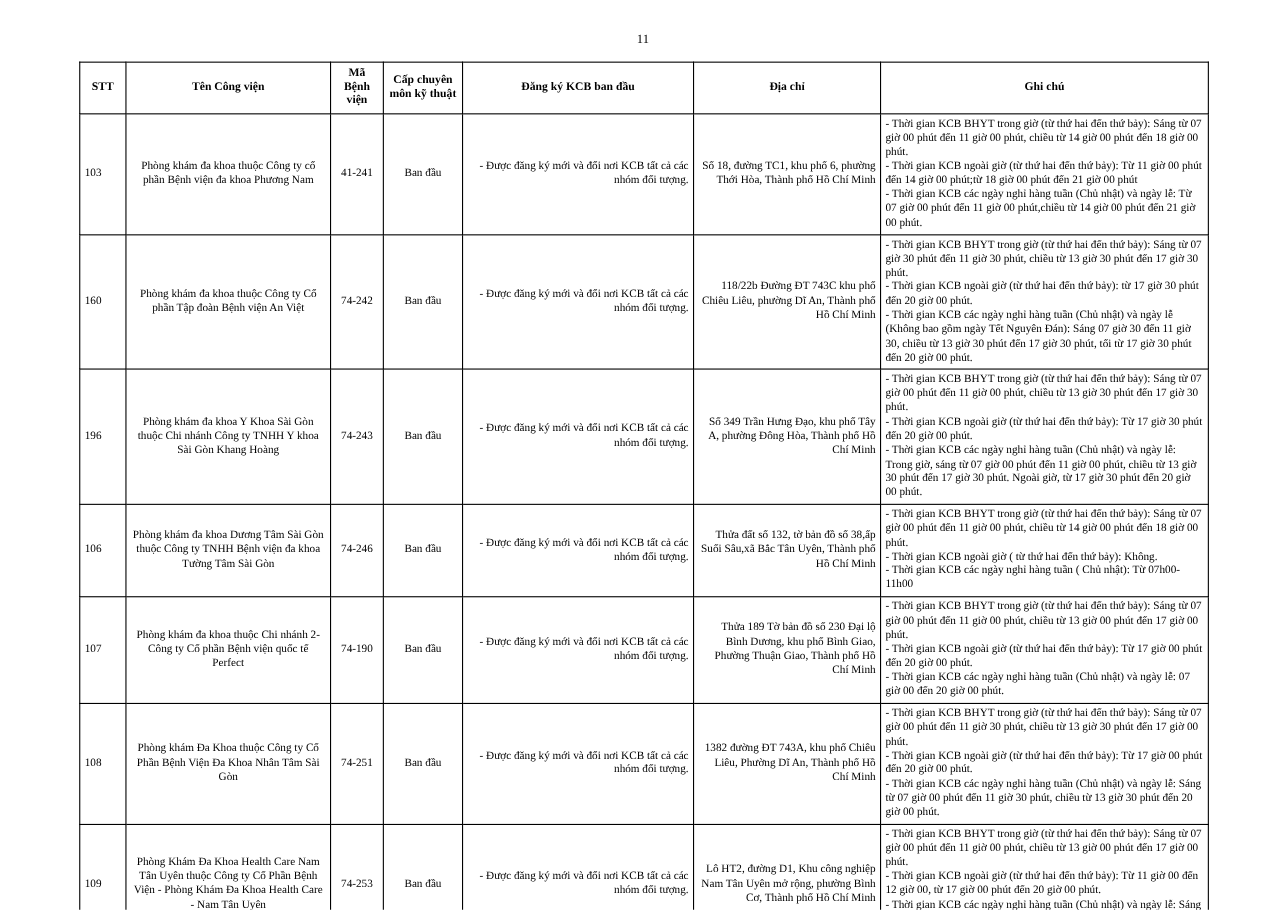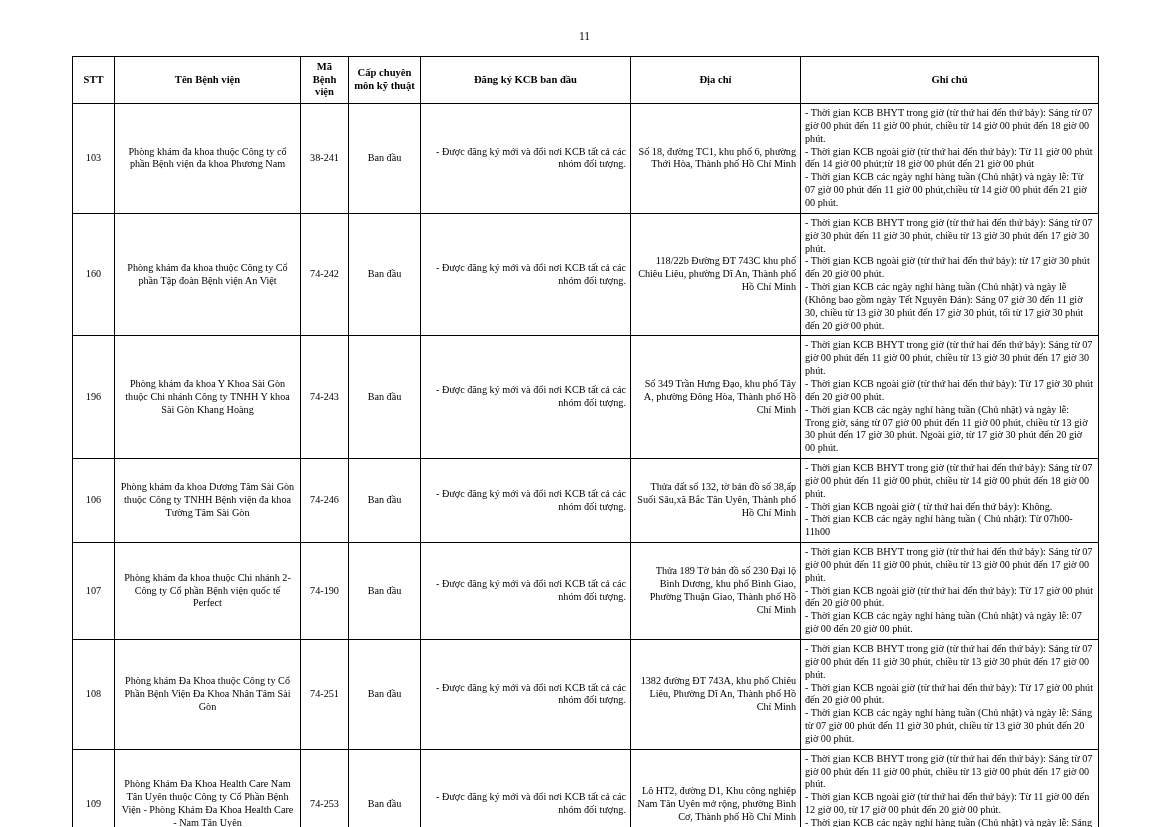--- a/index.html
+++ b/index.html
@@ -59,21 +59,21 @@
   }
   
   col.c-stt      { width: 42px; }
   col.c-name     { width: 186px; }
   col.c-code     { width: 48px; }
   col.c-level    { width: 72px; }
   col.c-reg      { width: 210px; }
   col.c-addr     { width: 170px; }
   col.c-note     { width: 298px; }
 
-  td.stt   { text-align: center; vertical-align: middle; }
+  td.stt   { vertical-align: middle; }
   td.name  { text-align: center;   vertical-align: middle; padding-left: 7px; }
   td.code  { text-align: center; vertical-align: middle; }
   td.level { text-align: center;   vertical-align: middle; padding-left: 5px; }
   td.reg   { text-align: right;   vertical-align: middle; padding-left: 7px; }
   td.addr  { text-align: right;   vertical-align: middle; padding-left: 6px; }
   td.note  { text-align: left;   vertical-align: top;    padding-left: 5px; padding-top: 4px; }
 
   td.note .note-line { display: block; }
 </style>
 </head>
@@ -90,33 +90,33 @@
         <col class="c-name">
         <col class="c-code">
         <col class="c-level">
         <col class="c-reg">
         <col class="c-addr">
         <col class="c-note">
       </colgroup>
       <thead>
         <tr>
           <th>STT</th>
-          <th>Tên Bệnh viện</th>
+          <th>Tên Công viện</th>
           <th>Mã Bệnh viện</th>
           <th>Cấp chuyên môn kỹ thuật</th>
           <th>Đăng ký KCB ban đầu</th>
           <th>Địa chỉ</th>
           <th>Ghi chú</th>
         </tr>
       </thead>
       <tbody id="table-body">
           <tr>
             <td class="stt">103</td>
             <td class="name">Phòng khám đa khoa thuộc Công ty cổ phần Bệnh viện đa khoa Phương Nam</td>
-            <td class="code">38-241</td>
+            <td class="code">41-241</td>
             <td class="level">Ban đầu</td>
             <td class="reg">- Được đăng ký mới và đổi nơi KCB tất cả các nhóm đối tượng.</td>
             <td class="addr">Số 18, đường TC1, khu phố 6, phường Thới Hòa, Thành phố Hồ Chí Minh</td>
             <td class="note">
               <span class="note-line">- Thời gian KCB BHYT trong giờ (từ thứ hai đến thứ bảy): Sáng từ 07 giờ 00 phút đến 11 giờ 00 phút, chiều từ 14 giờ 00 phút đến 18 giờ 00 phút.</span>
               <span class="note-line">- Thời gian KCB ngoài giờ (từ thứ hai đến thứ bảy): Từ 11 giờ 00 phút đến 14 giờ 00 phút;từ 18 giờ 00 phút đến 21 giờ 00 phút</span>
               <span class="note-line">- Thời gian KCB các ngày nghỉ hàng tuần (Chủ nhật) và ngày lễ: Từ  07 giờ 00 phút đến 11 giờ 00 phút,chiều từ 14 giờ 00 phút đến 21 giờ 00 phút.</span>
             </td>
           </tr>
           <tr>

